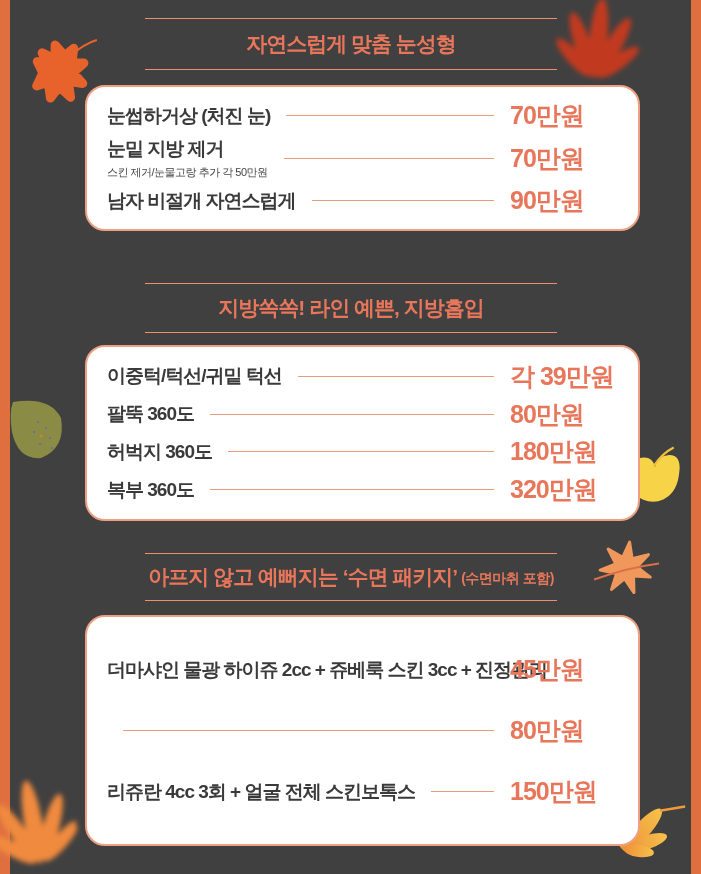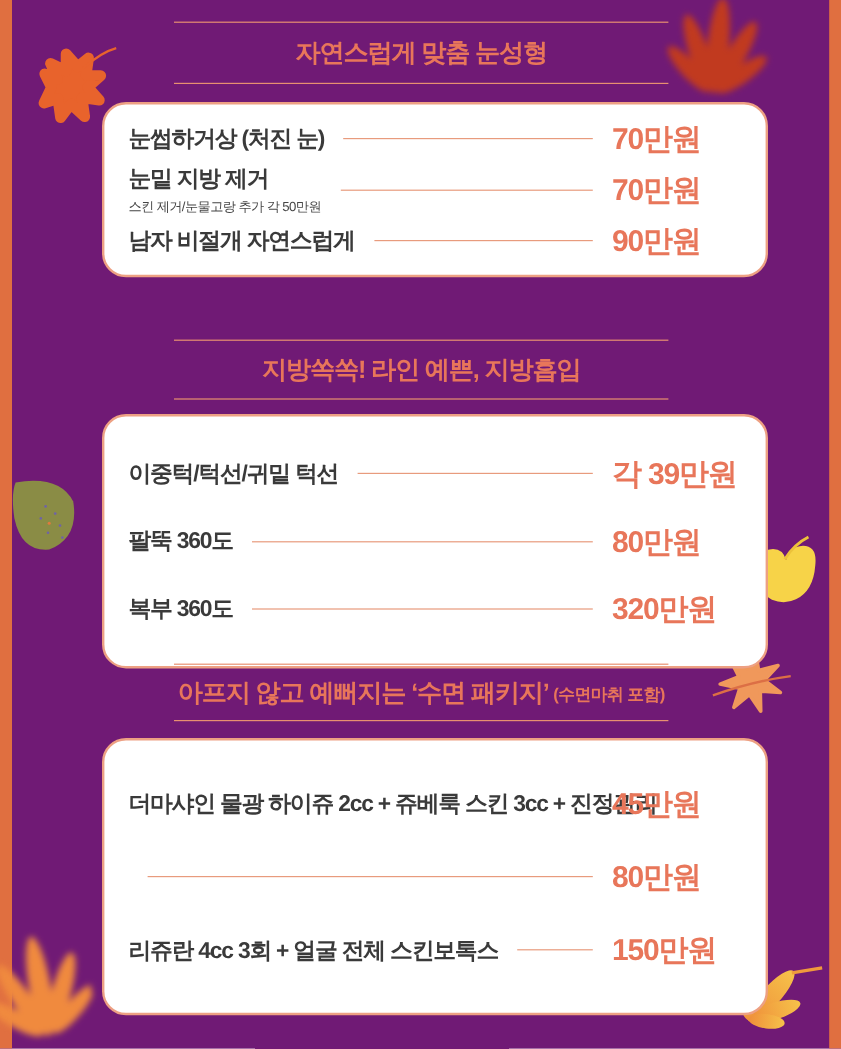--- a/index.html
+++ b/index.html
@@ -1,37 +1,37 @@
 <!DOCTYPE html>
 <html><head>
 <meta charset="utf-8">
 <style>
   html,body{margin:0;padding:0;background:#fff;}
-  .page{position:relative;width:701px;height:874px;background:#701a75;overflow:hidden;
+  .page{position:relative;width:701px;height:874px;background:#404040;overflow:hidden;
         font-family:"Liberation Sans",sans-serif;}
   .side-bar{position:absolute;top:0;width:10px;height:100%;background:#e06f40;}
   .side-bar.left{left:0;}
   .side-bar.right{right:0;}
 
   
   .section-header{position:absolute;left:145px;width:412px;text-align:center;
     border-top:1px solid #e89070;border-bottom:1px solid #e89070;
     color:#e8765a;font-weight:700;font-size:21px;letter-spacing:-1px;
     display:flex;align-items:center;justify-content:center;gap:4px;}
   .sh1{top:18px;height:50px;}
   .sh2{top:283px;height:48px;}
   .sh3{top:553px;height:46px;}
   .title-suffix{font-size:14px;font-weight:700;letter-spacing:-0.5px;padding-top:3px;}
 
   
   .box{position:absolute;left:85px;width:555px;box-sizing:border-box;
     border:2px solid #eda083;border-radius:20px;background:#fff;
     display:flex;flex-direction:column;justify-content:space-evenly;padding:8px 0;}
   .box1{top:85px;height:146px;}
-  .box2{top:345px;height:212px;}
+  .box2{top:345px;height:176px;}
   .box3{top:615px;height:231px;}
 
   .row{display:flex;align-items:center;padding:0 20px;}
   .row-left{display:flex;flex-direction:column;min-width:0;}
   .label{font-size:19px;font-weight:700;color:#3a3a3a;letter-spacing:-1px;white-space:nowrap;}
   .sub{font-size:11px;font-weight:400;color:#454545;letter-spacing:-0.5px;margin-top:3px;white-space:nowrap;}
   .leader{flex:1;border-top:1.5px solid #e89b7d;height:0;margin:0 16px;min-width:8px;}
   .row.no-line .leader{border-top:none;}
   .price{font-size:25px;font-weight:700;color:#e8765a;letter-spacing:-1px;
          white-space:nowrap;min-width:108px;text-align:left;}
@@ -154,20 +154,27 @@
     </div>
     <div class="row">
       <div class="row-left">
           <span class="label">팔뚝 360도</span>
         </div>
       <div class="leader"></div>
       <span class="price">80만원</span>
     </div>
     <div class="row">
       <div class="row-left">
+          <span class="label">허벅지 360도</span>
+        </div>
+      <div class="leader"></div>
+      <span class="price">180만원</span>
+    </div>
+    <div class="row">
+      <div class="row-left">
           <span class="label">복부 360도</span>
         </div>
       <div class="leader"></div>
       <span class="price">320만원</span>
     </div>
   </div>
 
   <div class="section-header sh3">
     <span>아프지 않고 예뻐지는 ‘수면 패키지’</span>
     <span class="title-suffix">(수면마취 포함)</span>

